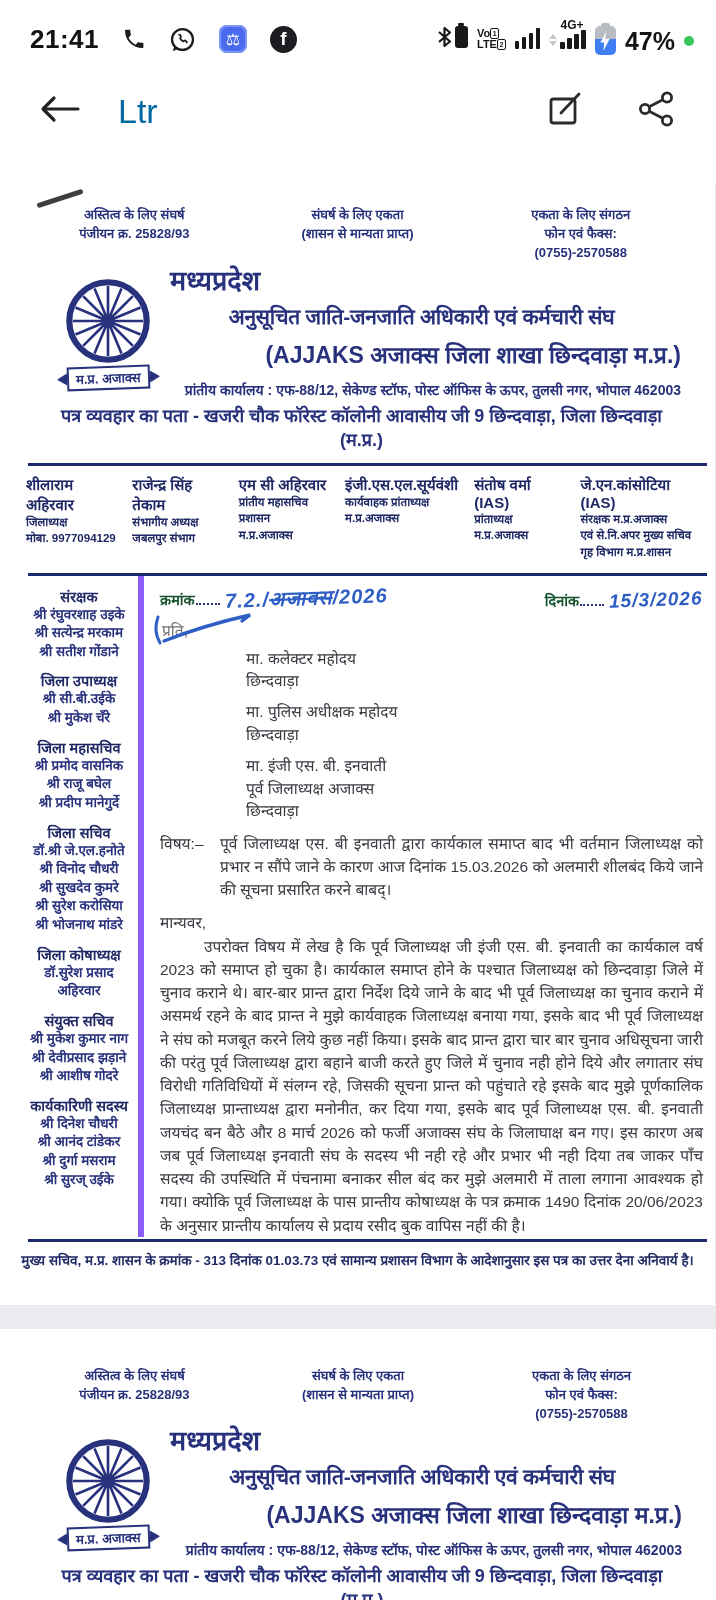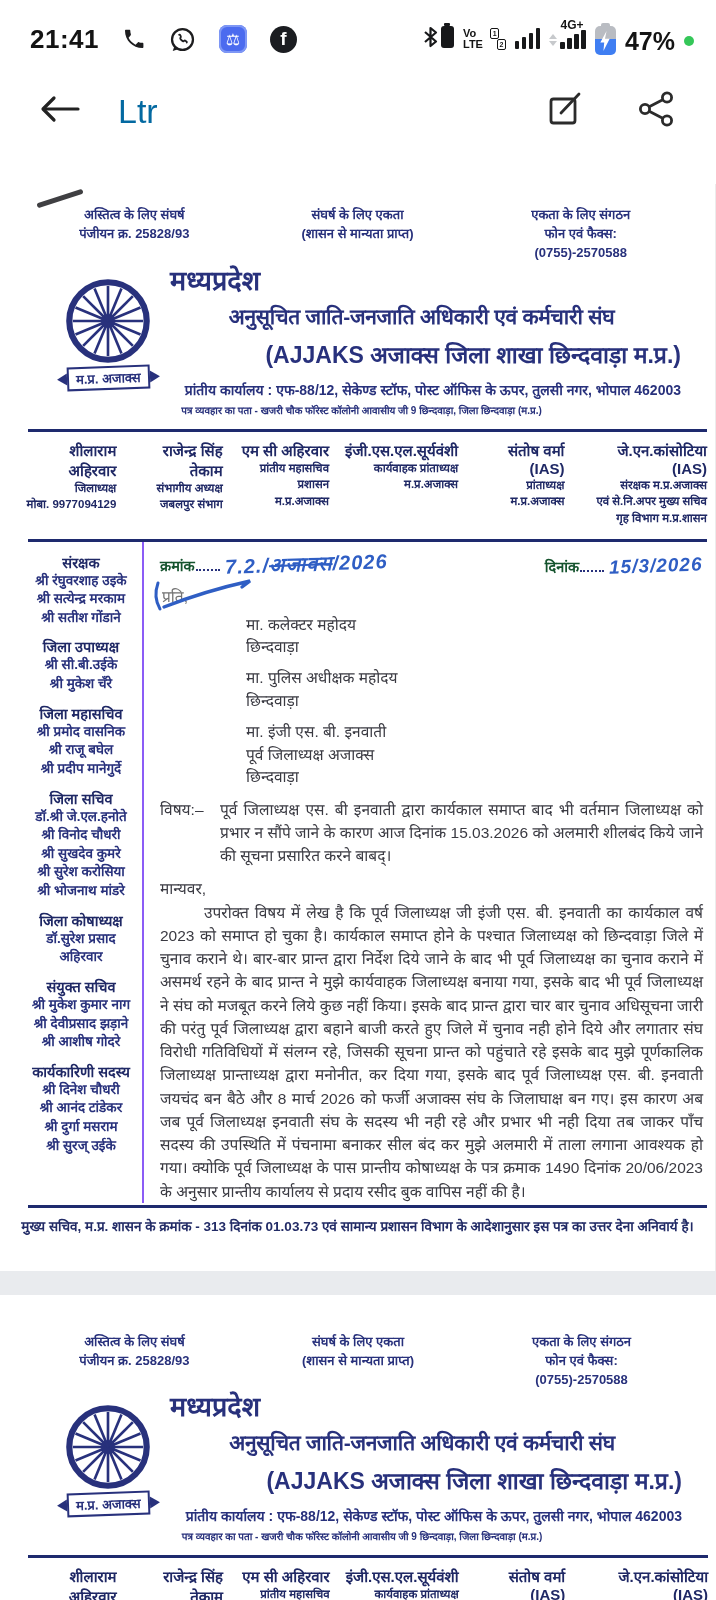--- a/index.html
+++ b/index.html
@@ -13,21 +13,21 @@
   .sb-left { display:flex; align-items:center; gap:23px; }
   .sb-time { font-size:26px; font-weight:700; color:#141414; letter-spacing:.5px; }
   .sb-icon { display:flex; align-items:center; }
   .fb-badge { width:27px; height:27px; border-radius:50%; background:#1b1d21; color:#fff;
     font-weight:700; font-size:19px; display:flex; align-items:center; justify-content:center; }
   .legal-badge { width:28px; height:28px; border-radius:8px; background:#4b6bef;
     box-shadow:0 0 0 2px #7e97f5 inset; color:#fff; font-size:16px;
     display:flex; align-items:center; justify-content:center; }
   .sb-right { display:flex; align-items:flex-end; gap:9px; }
   .volte { display:flex; flex-direction:column; line-height:11px; }
-  .volte-row { display:flex; align-items:flex-start; gap:14px; font-size:11px; font-weight:800; color:#141414; }
+  .volte-row { display:flex; align-items:flex-start; gap:0; font-size:11px; font-weight:800; color:#141414; }
   .sim-box { width:9px; height:11px; border:1.6px solid #141414; border-radius:2px;
     font-size:7px; font-weight:800; display:flex; align-items:center; justify-content:center; color:#141414; }
   .bars { display:flex; align-items:flex-end; gap:2.5px; }
   .bar { width:4.5px; background:#17181a; border-radius:1px; }
   .net-cluster { display:flex; align-items:flex-end; gap:3px; }
   .updown { display:flex; flex-direction:column; gap:2px; margin-bottom:3px; }
   .tri-up { width:0; height:0; border-left:4px solid transparent; border-right:4px solid transparent;
     border-bottom:5px solid #c7c9cc; }
   .tri-down { width:0; height:0; border-left:4px solid transparent; border-right:4px solid transparent;
     border-top:5px solid #c7c9cc; }
@@ -64,31 +64,31 @@
   .ribbon { display:inline-block; border:2px solid #28317c; background:#fff; color:#28317c;
     font-size:13px; font-weight:800; padding:1px 7px; margin-top:-6px; position:relative; transform:rotate(-2deg); }
   .ribbon:before,.ribbon:after { content:""; position:absolute; top:4px; border-top:6px solid transparent;
     border-bottom:6px solid transparent; }
   .ribbon:before { left:-12px; border-right:10px solid #28317c; }
   .ribbon:after { right:-12px; border-left:10px solid #28317c; }
   .lh-state { font-size:27px; font-weight:800; margin:2px 0 0 8px; }
   .lh-org { font-size:21px; font-weight:800; text-align:center; margin-top:4px; letter-spacing:-.3px; }
   .lh-branch { font-size:23px; font-weight:800; text-align:right; margin-top:8px; }
   .lh-office { font-size:14px; font-weight:700; text-align:right; margin-top:10px; margin-left:-120px; }
-  .lh-addr { font-size:10px; font-weight:700; text-align:center; margin-top:4px; margin-left:-120px; padding-bottom:8px; }
+  .lh-addr { font-size:18px; font-weight:700; text-align:center; margin-top:4px; margin-left:-120px; padding-bottom:8px; }
 
   .hrule { height:3px; background:#1e2a6e; margin:4px 8px 0 28px; }
-  .officers { display:flex; gap:16px; padding:8px 8px 8px 26px; text-align:right; }
+  .officers { display:flex; gap:16px; padding:8px 8px 8px 26px; text-align:left; }
   .off-col { flex:1; }
   .off-col:last-child { flex:1.4; }
   .off-name { font-size:15px; font-weight:800; color:#1f2865; }
   .off-line { font-size:11.5px; font-weight:700; color:#1f2865; line-height:1.45; }
 
   .two-col { display:flex; margin-left:26px; min-height:592px; }
-  .sidebar { width:118px; flex:none; border-right:2px solid #8b5cf6; padding:10px 6px 0 0; text-align:center; }
+  .sidebar { width:118px; flex:none; border-right:6px solid #8b5cf6; padding:10px 6px 0 0; text-align:center; }
   .group { margin-bottom:9px; }
   .g-title { font-size:14.5px; font-weight:800; color:#1f2865; }
   .g-member { font-size:13.5px; font-weight:700; color:#28317c; line-height:1.38; }
 
   .content { flex:1; padding:8px 12px 0 16px; color:#3a3a42; font-size:15.5px; }
   .ref-row { display:flex; justify-content:space-between; align-items:flex-end; }
   .ref-label { font-size:14.5px; font-weight:700; color:#14532d;margin-top:44px; }
   .dots { display:inline-block; width:24px; height:12px; border-bottom:2px dotted #28317c; margin:0 1px; }
   .hand { font-style:italic; color:#2f5ec4; font-weight:600; font-size:20px; display:inline-block;
     transform:rotate(-2deg); letter-spacing:1px; }

